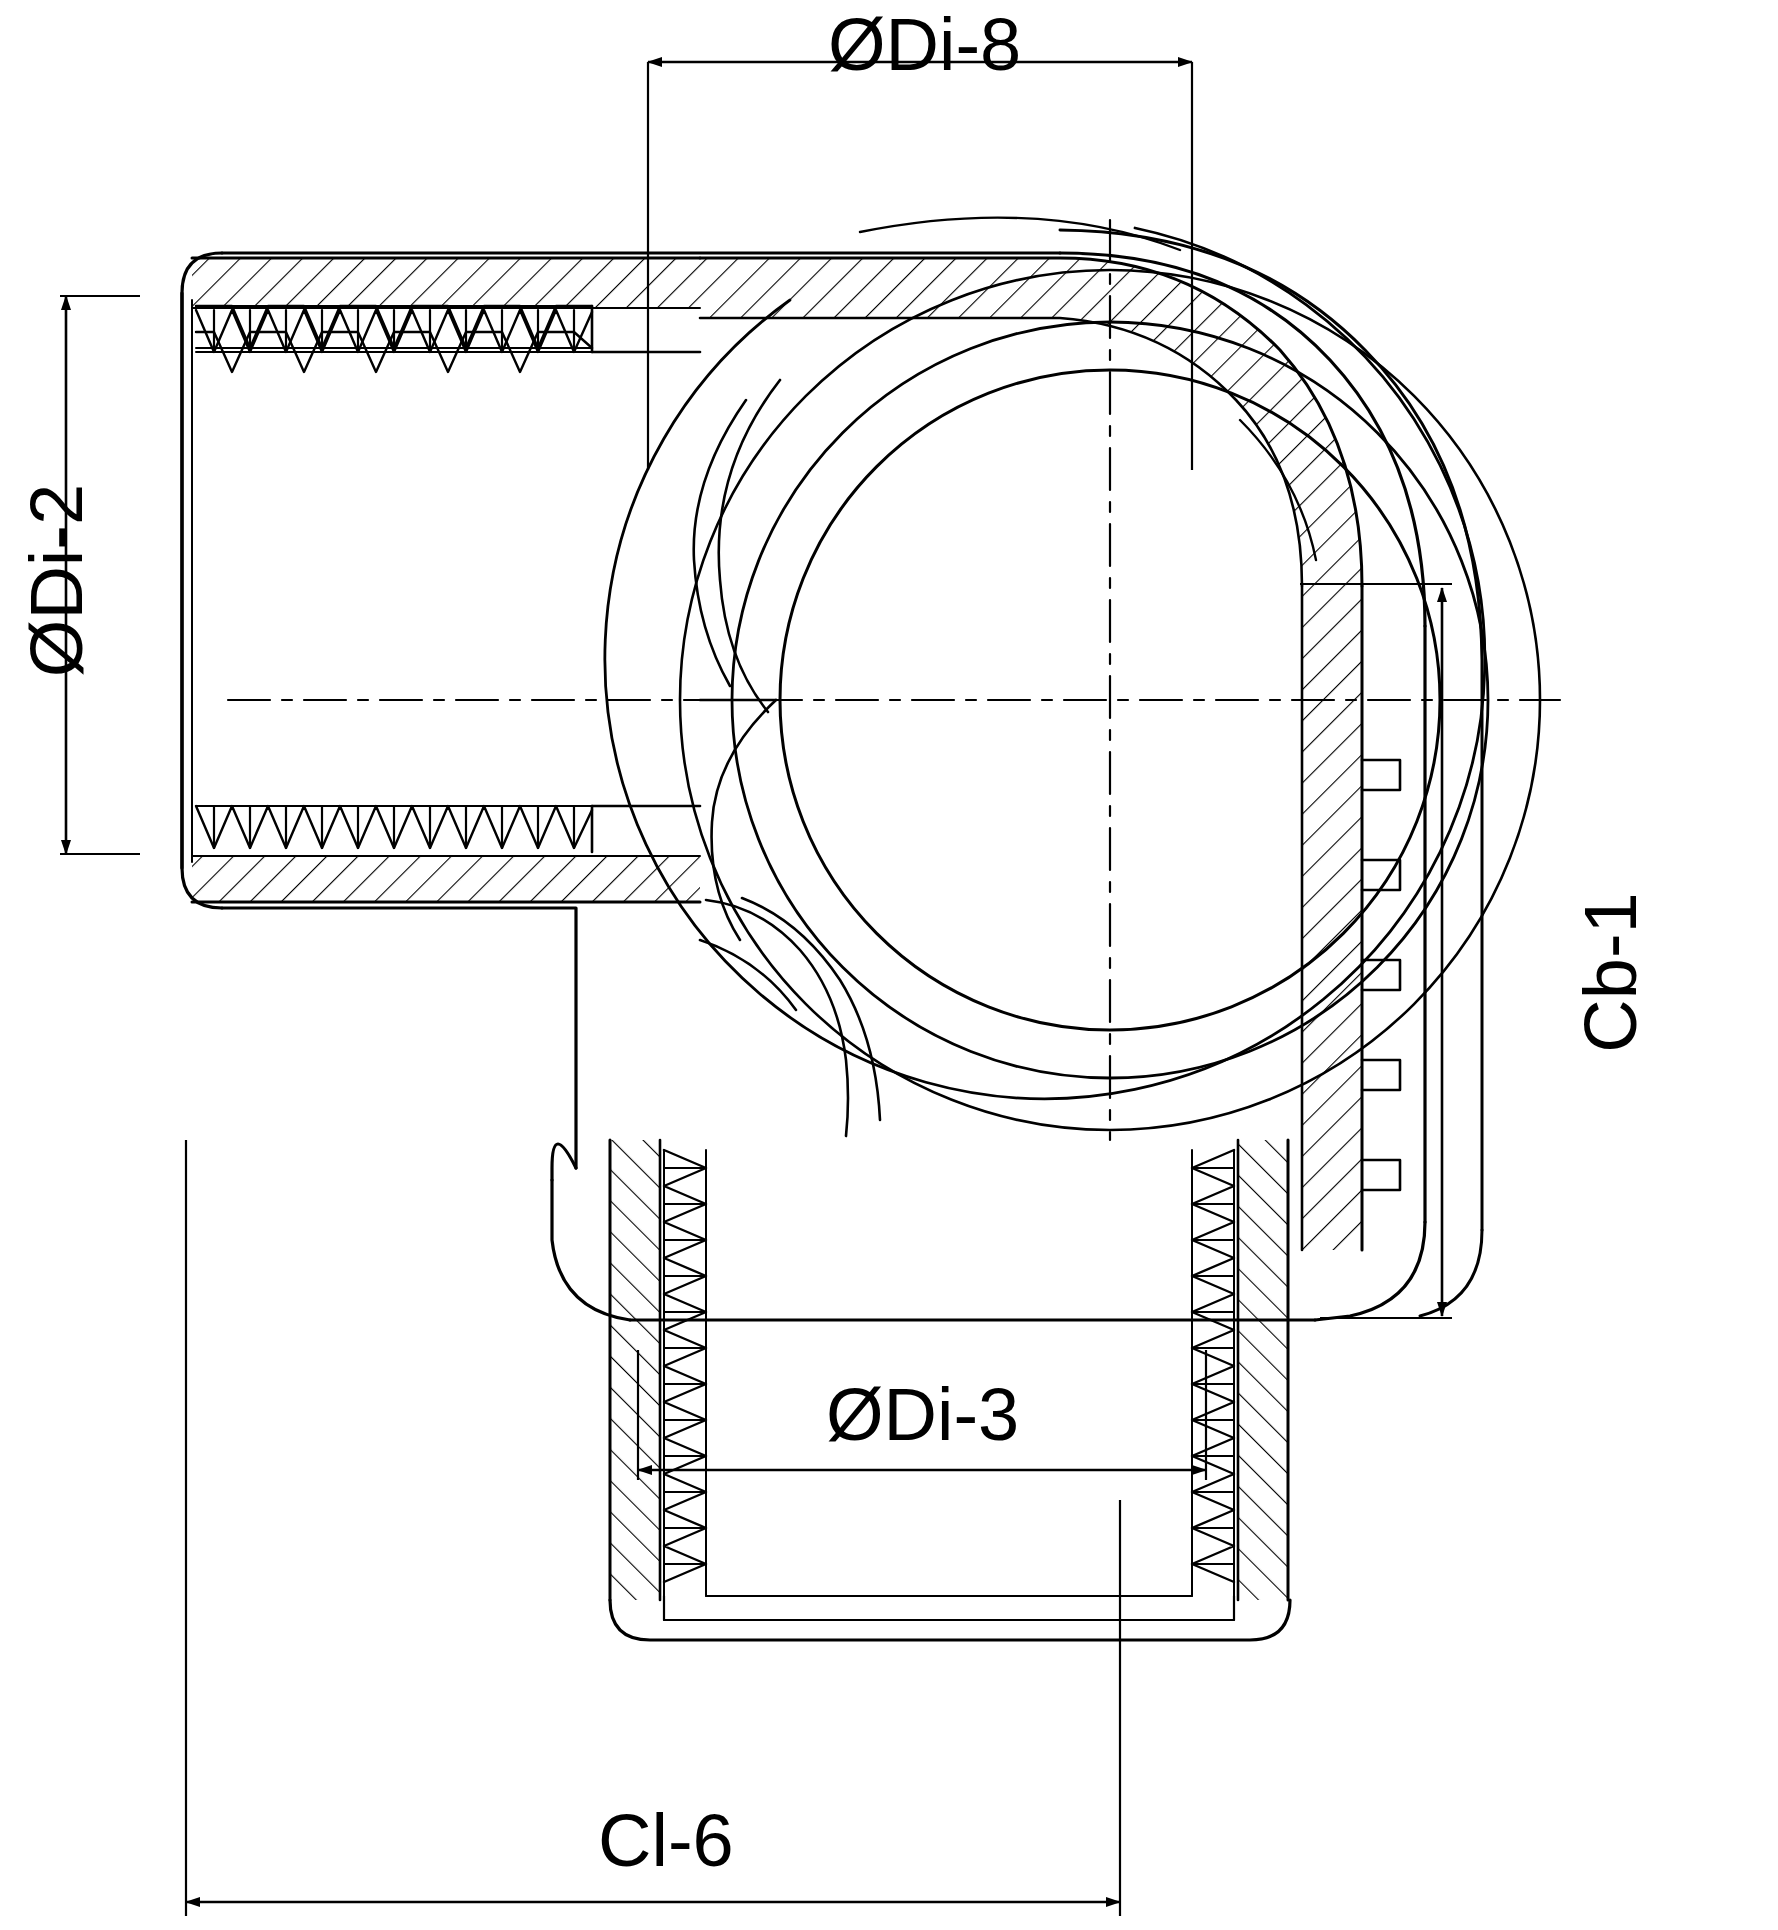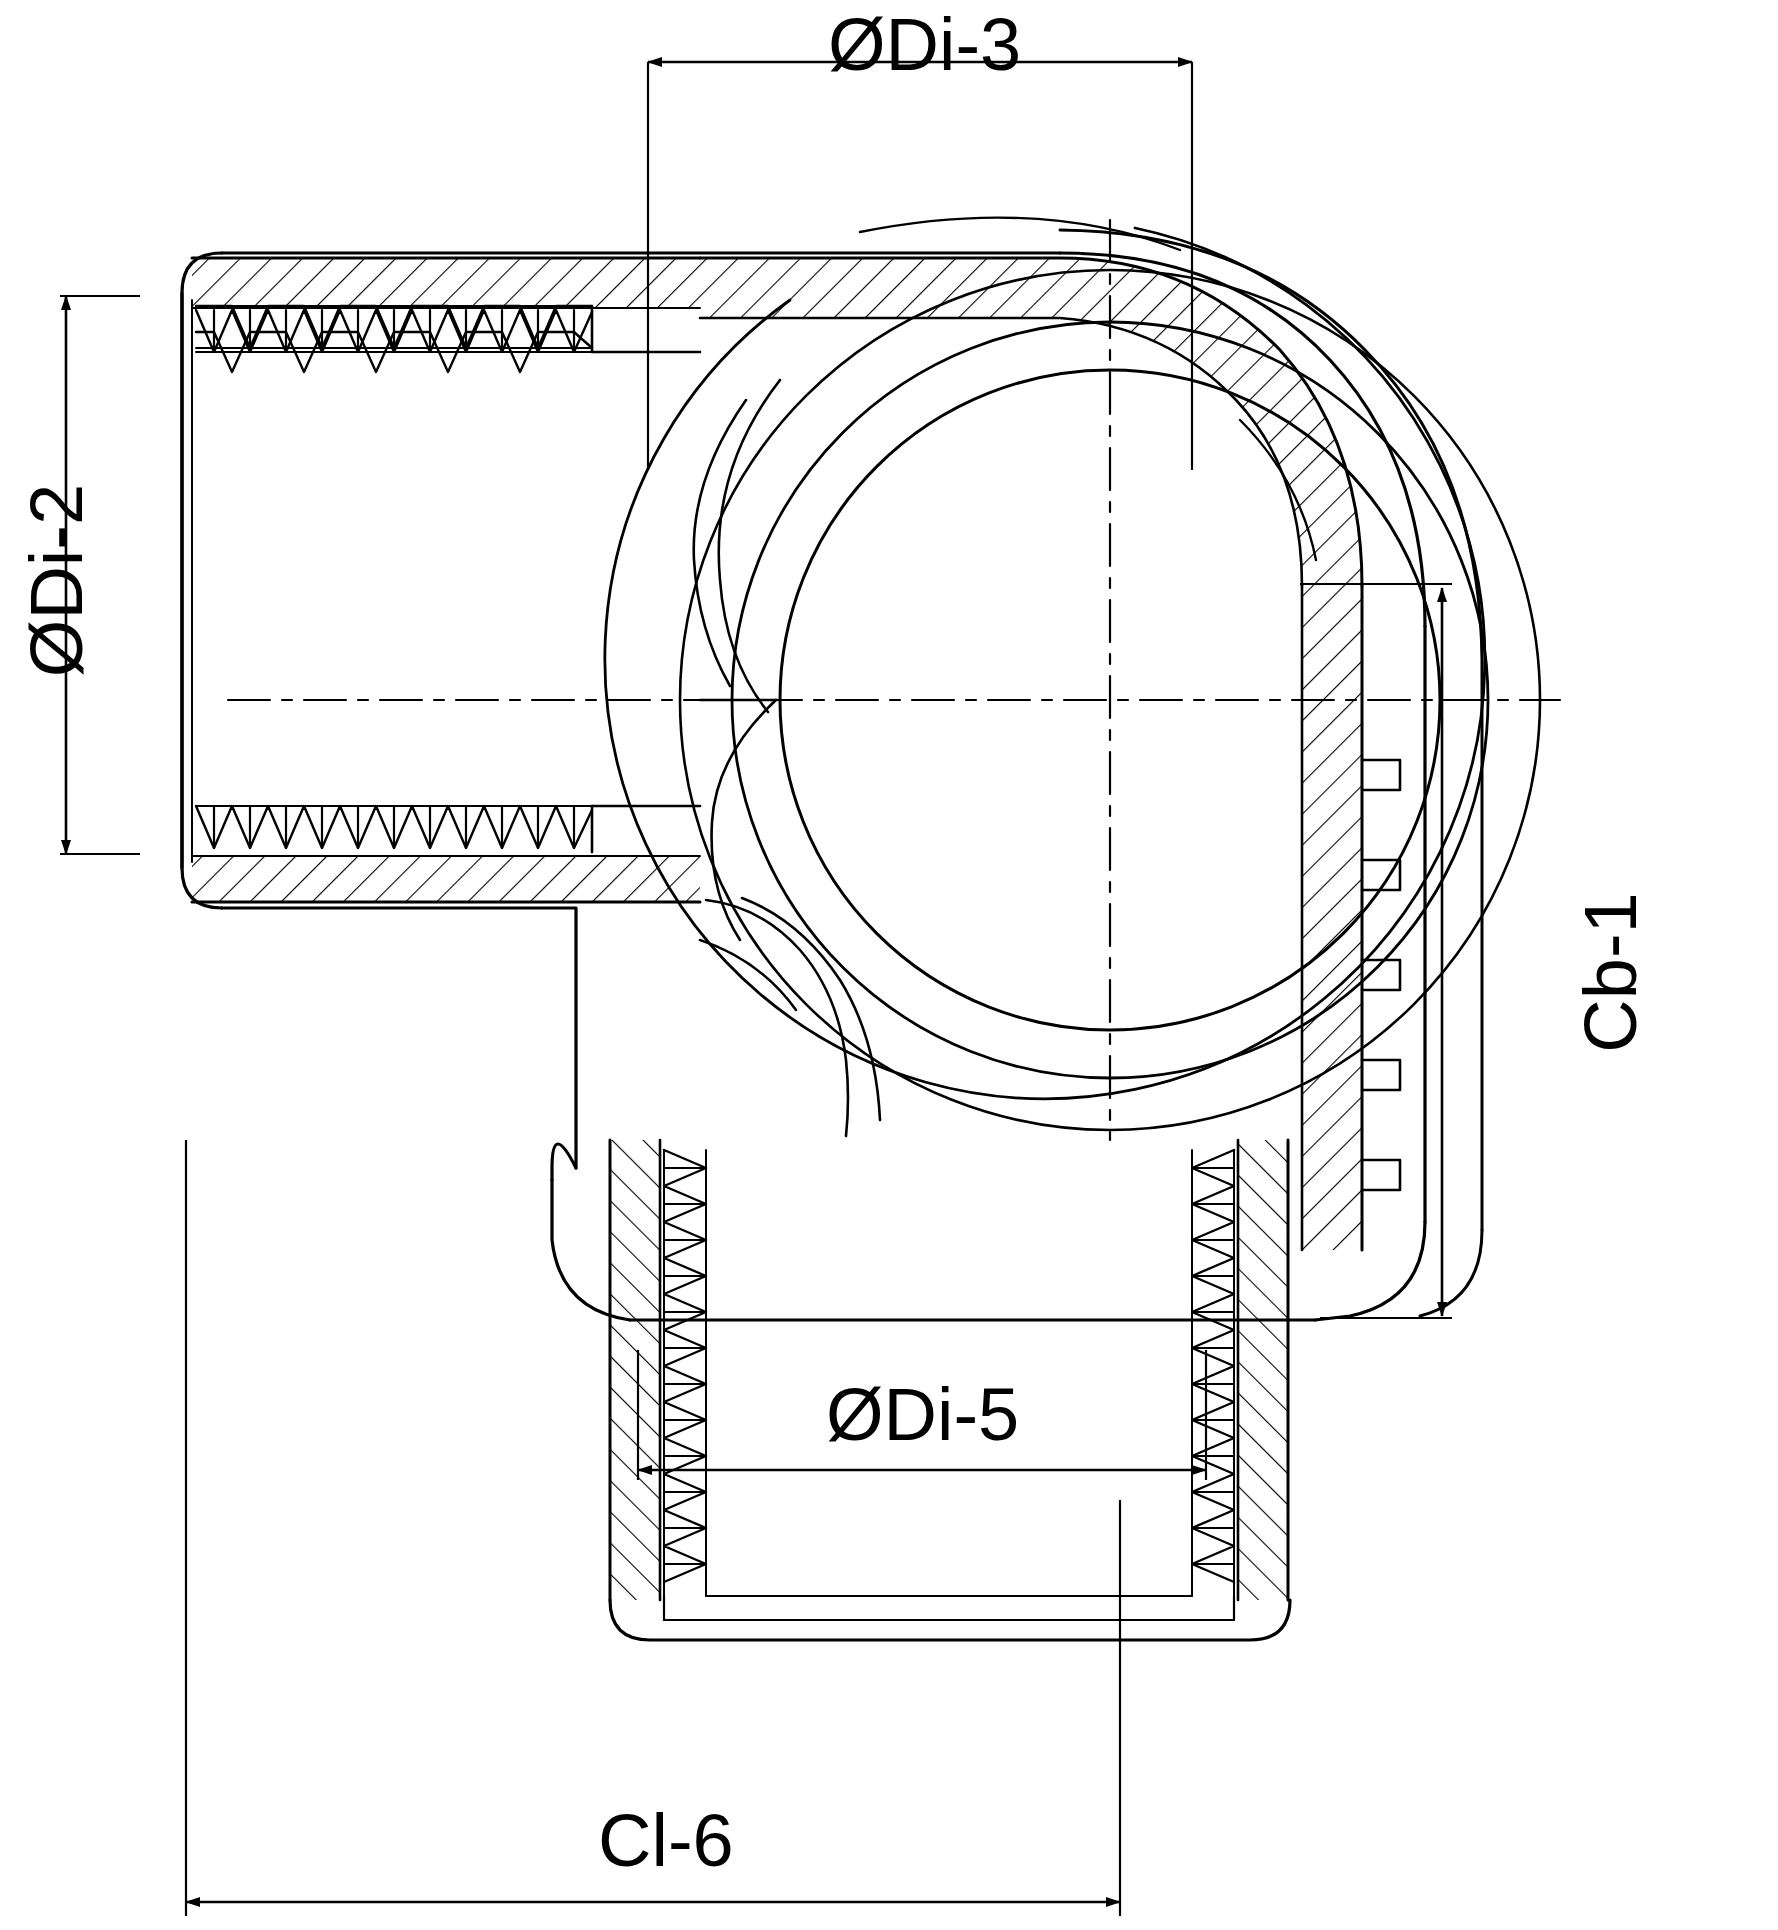--- a/index.html
+++ b/index.html
@@ -304,23 +304,23 @@
 
       <g>
         <path d="M186,1902 L1120,1902" marker-start="url(#arrStart)" marker-end="url(#arrEnd)"></path>
         <path d="M186,1140 L186,1916" stroke-width="2.2"></path>
         <path d="M1120,1500 L1120,1916" stroke-width="2.2"></path>
       </g>
 
     </g>
   </svg>
 
-  <div class="dim-label" style="left:828px; top:2px;">ØDi-3</div>
+  <div class="dim-label" style="left:828px; top:2px;">ØDi-8</div>
 
   <div class="dim-label rot90" style="left:-64px; top:538px; width:240px; text-align:center;">ØDi-2</div>
 
   <div class="dim-label rot90" style="left:1500px; top:930px; width:220px; text-align:center;">Cb-1</div>
 
-  <div class="dim-label" style="left:826px; top:1372px;">ØDi-5</div>
+  <div class="dim-label" style="left:826px; top:1372px;">ØDi-3</div>
 
   <div class="dim-label" style="left:598px; top:1798px;">Cl-6</div>
 
 </div>
 
 </body></html>

